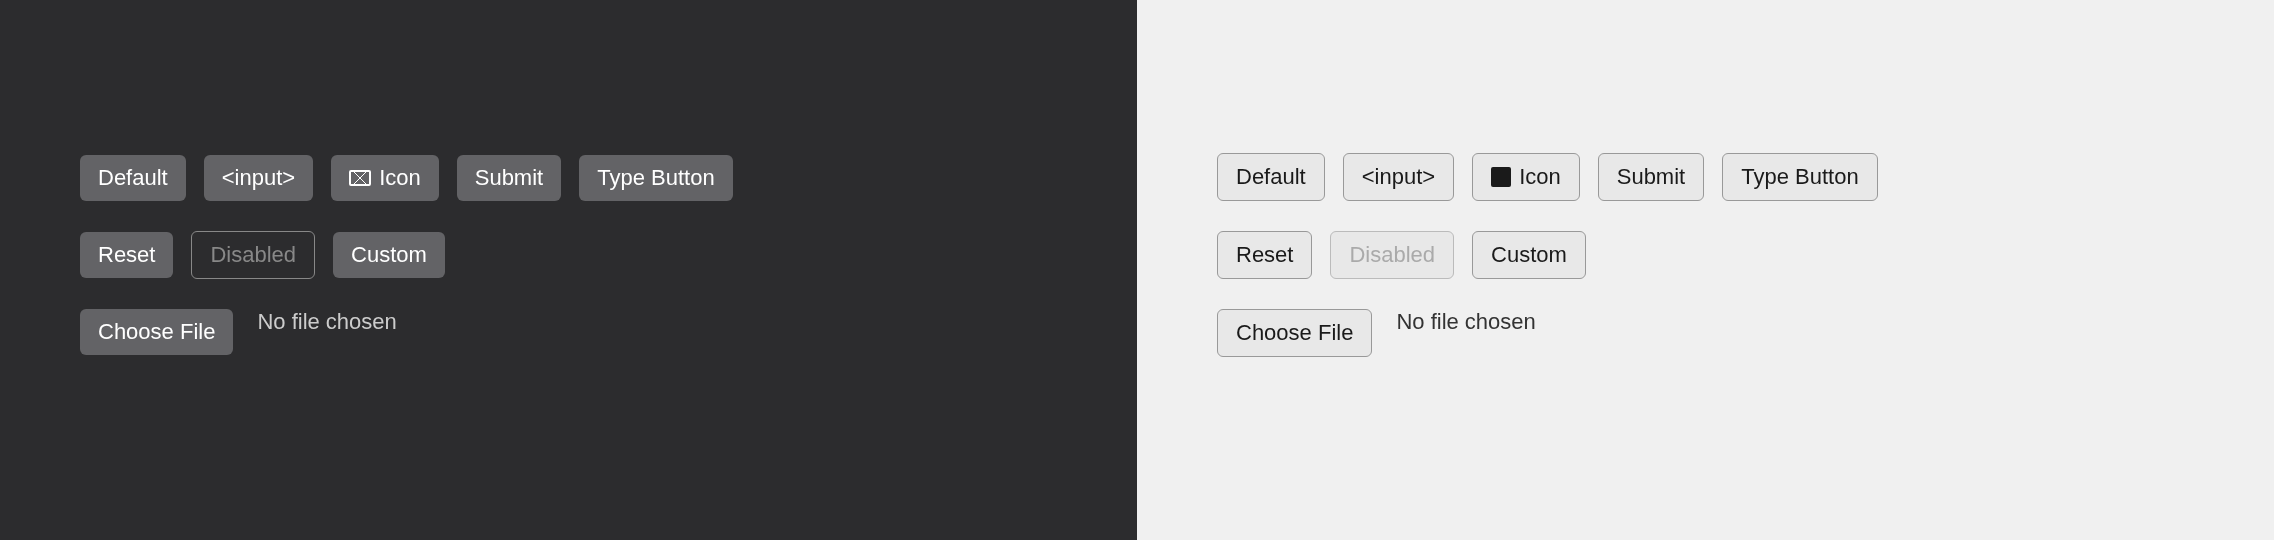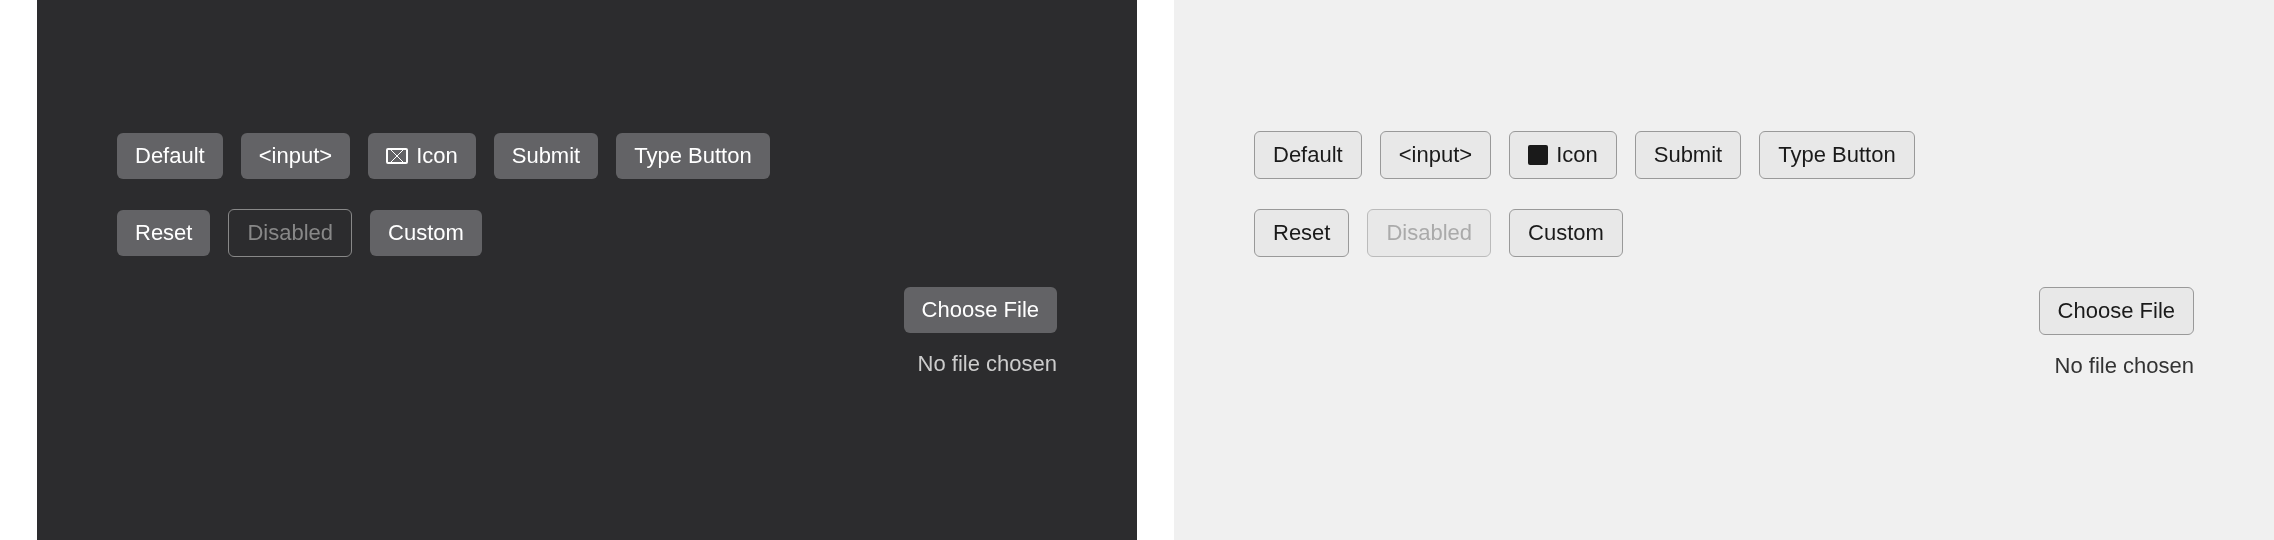--- a/index.html
+++ b/index.html
@@ -10,21 +10,20 @@
       font-family: -apple-system, BlinkMacSystemFont, "Helvetica Neue", Arial, sans-serif;
       overflow: hidden;
     }
 
     .panel {
       display: flex;
       flex-direction: column;
       justify-content: center;
       padding: 60px 80px;
       flex: 1;
-      margin-left: 37px;
     }
 
     .panel-dark {
       background-color: #2c2c2e;
     }
 
     .panel-light {
       background-color: #f0f0f0;
     }
 
@@ -161,22 +160,21 @@
       width: 20px;
       height: 20px;
       background-color: #1a1a1a;
       border-radius: 2px;
       vertical-align: middle;
       flex-shrink: 0;
     }
 
     .file-row {
       display: flex;
-      align-items: flex-end;
-      flex-direction: column;
+      align-items: flex-start;
     }
   </style>
 </head>
 <body>
 
 <div class="panel panel-dark">
 
   <div class="row">
     <button class="dark-btn dark-btn-default">
       <span>Default</span>

